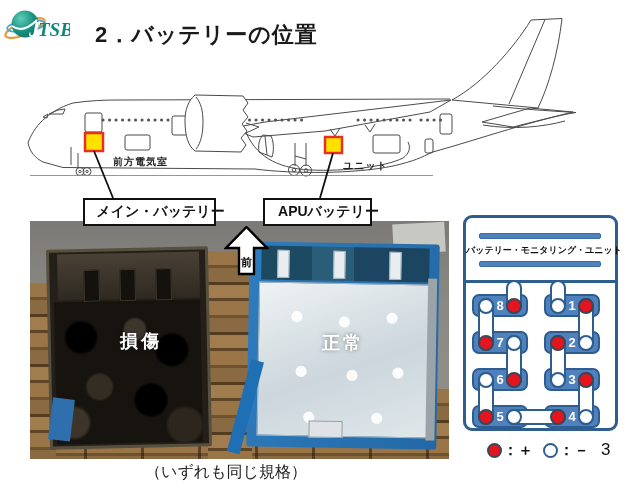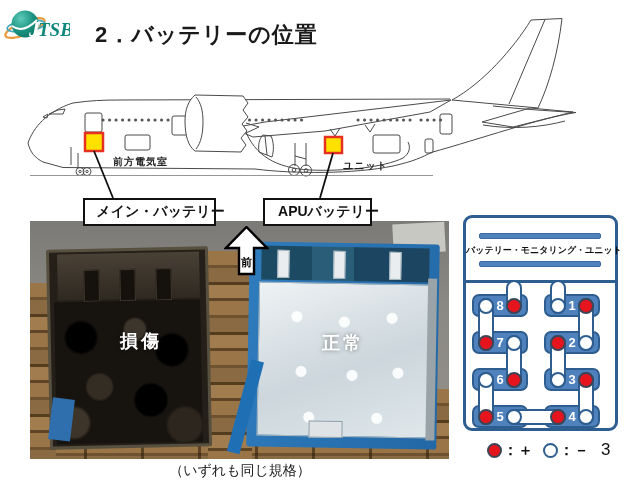--- a/index.html
+++ b/index.html
@@ -49,21 +49,21 @@
       radial-gradient(circle at 82% 58%,rgba(255,255,255,.9) 0 5px,rgba(0,0,0,0) 6px),
       radial-gradient(circle at 30% 88%,rgba(255,255,255,.9) 0 5px,rgba(0,0,0,0) 6px),
       radial-gradient(circle at 70% 88%,rgba(255,255,255,.9) 0 5px,rgba(0,0,0,0) 6px),
       linear-gradient(160deg,#eef2f4 0%,#ccd6dc 55%,#dfe7ea 100%);
       border:1px solid #aeb9bf;}
   .normal .wall{position:absolute;right:2px;top:34px;width:9px;height:162px;background:#9aa3a8;}
   .normal .strap{position:absolute;left:-8px;top:118px;width:13px;height:95px;background:#1f6fb5;transform:rotate(14deg);}
   .normal .sticker{position:absolute;left:62px;bottom:10px;width:32px;height:15px;background:#dfe3e6;
       border:1px solid #8fa0ab;}
   .lightbox{position:absolute;right:4px;top:2px;width:52px;height:30px;background:#c8c8c3;transform:rotate(-3deg);z-index:2;}
-  .caption{position:absolute;left:145px;top:462px;width:190px;text-align:center;font-size:14px;color:#222;z-index:2;white-space:nowrap;}
+  .caption{position:absolute;left:145px;top:462px;width:190px;text-align:left;font-size:16px;color:#222;z-index:2;white-space:nowrap;}
   
   .front-arrow{position:absolute;left:224px;top:226px;z-index:7;}
   
   .bmu{position:absolute;left:463px;top:215px;width:155px;height:216px;background:#fff;
        border:3.5px solid var(--panel-border);border-radius:9px;box-sizing:border-box;z-index:2;}
   .bmu-bar{position:absolute;left:13px;width:122px;height:6px;background:var(--cell-fill);border-radius:2px;border:1px solid #3a6ba5;box-sizing:border-box;}
   .bmu-title{position:absolute;left:0;right:0;top:26px;text-align:center;font-size:9px;font-weight:600;color:#111;white-space:nowrap;}
   .bmu-sep{position:absolute;left:0;right:0;top:62px;height:2.5px;background:var(--panel-border);}
   .bmu-cells{position:absolute;left:0;top:0;right:0;bottom:0;}
   .bmu-cell{position:absolute;width:56px;height:23px;background:var(--cell-fill);

